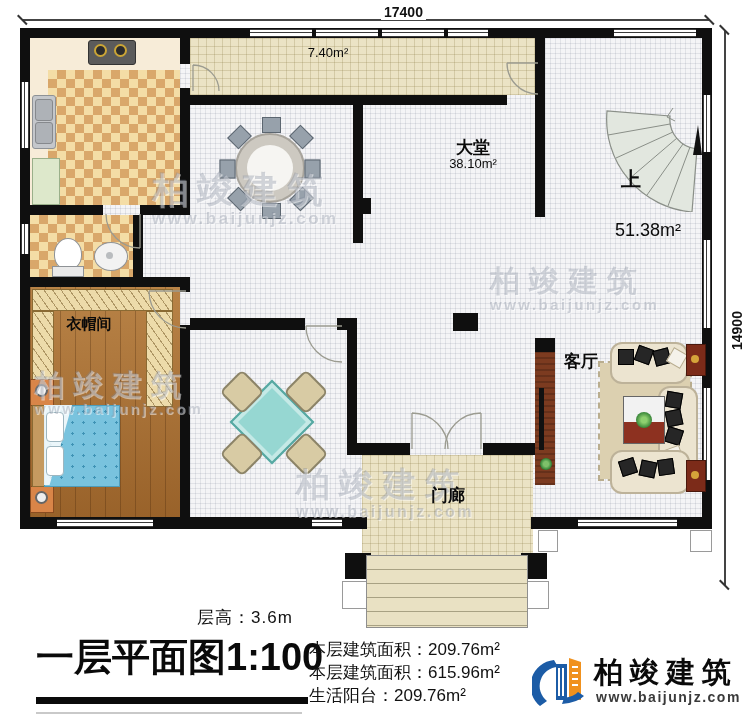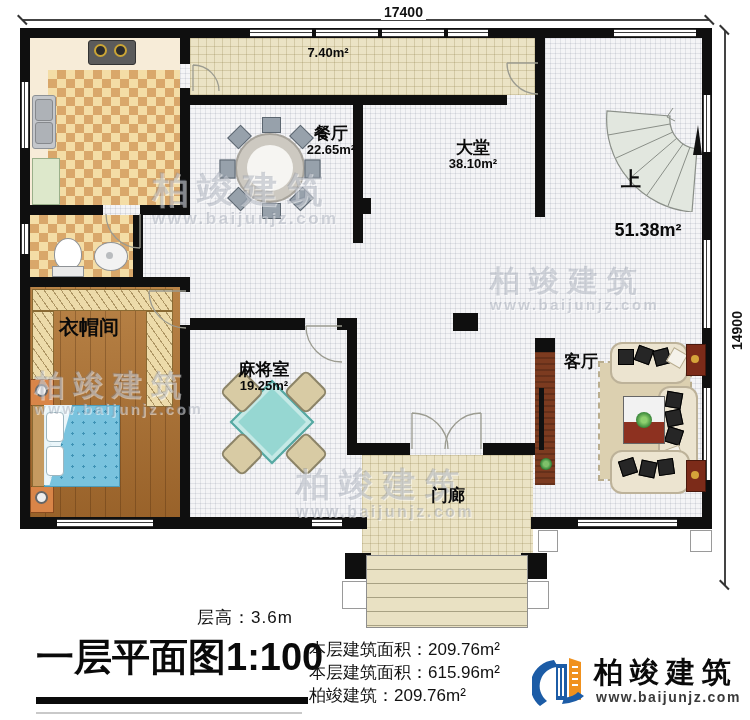--- a/index.html
+++ b/index.html
@@ -24,21 +24,21 @@
   .wardrobe{position:absolute;background-color:#eddbaa;
     background-image:repeating-linear-gradient(55deg,transparent 0 6px,rgba(110,80,30,.5) 6px 7px);
     border:1px solid #8a6a33;box-sizing:border-box}
   .winH{position:absolute;height:8px;
     background:linear-gradient(to bottom,#3a3a3a 0 1px,#fff 1px 3px,#3a3a3a 3px 4px,#fff 4px 7px,#3a3a3a 7px 8px)}
   .winV{position:absolute;width:8px;
     background:linear-gradient(to right,#3a3a3a 0 1px,#fff 1px 3px,#3a3a3a 3px 4px,#fff 4px 7px,#3a3a3a 7px 8px)}
   .pilaster{position:absolute;background:#fff;border:1px solid #9a9a9a;box-sizing:border-box}
   .label{position:absolute;text-align:center;line-height:1.12;color:#0a0a0a}
   .label .nm{display:block;font-weight:bold;font-size:17px}
-  .label .ar{display:block;font-weight:bold;font-size:13px}
+  .label .ar{display:block;font-weight:normal;font-size:13px}
   .wm{position:absolute;color:rgba(125,136,152,.34);font-weight:bold;white-space:nowrap;
       text-shadow:1px 1px 0 rgba(255,255,255,.5);line-height:1.1}
   .wm .big{letter-spacing:9px}
   .wm .small{display:block;letter-spacing:2.5px}
   .chair{position:absolute;width:17px;height:14px;background:#97a1ab;border:1px solid #5c6670}
   .mchair{position:absolute;width:28px;height:28px;background:#d8cba4;border:2px solid #8c8468;border-radius:6px}
   .cushion{position:absolute;width:14px;height:14px;background:#262626;border:1px solid #000}
   .sofa{position:absolute;background:#ece4d0;border:2px solid #bdb299;border-radius:12px;box-sizing:border-box}
   .dimline{position:absolute;background:#444}
   .dimtick{position:absolute;background:#333;width:13px;height:1.5px}
@@ -224,40 +224,32 @@
     <span class="small" style="font-size:15px">www.baijunjz.com</span>
   </div>
   <div class="wm" style="left:296px;top:466px;font-size:34px">
     <span class="big">柏竣建筑</span>
     <span class="small" style="font-size:16px">www.baijunjz.com</span>
   </div>
 
   <div class="label" style="left:263px;top:46px;width:130px">
     <span class="ar">7.40m²</span>
   </div>
-  <div class="label" style="left:285px;top:124px;width:92px">
-    <span class="nm">餐厅</span>
-    <span class="ar">22.65m²</span>
-  </div>
   <div class="label" style="left:427px;top:138px;width:92px">
     <span class="nm">大堂</span>
     <span class="ar">38.10m²</span>
   </div>
   <div class="label" style="left:615px;top:168px;width:32px">
     <span class="nm" style="font-size:20px">上</span>
   </div>
   <div class="label" style="left:606px;top:220px;width:84px">
     <span class="ar" style="font-size:18px">51.38m²</span>
   </div>
   <div class="label" style="left:50px;top:316px;width:78px">
-    <span class="nm" style="font-size:20px">衣帽间</span>
-  </div>
-  <div class="label" style="left:222px;top:360px;width:84px">
-    <span class="nm">麻将室</span>
-    <span class="ar">19.25m²</span>
+    <span class="nm" style="font-size:15px">衣帽间</span>
   </div>
   <div class="label" style="left:550px;top:352px;width:62px">
     <span class="nm">客厅</span>
   </div>
   <div class="label" style="left:412px;top:486px;width:72px">
     <span class="nm">门廊</span>
   </div>
 
   <div class="dimline" style="left:22px;top:19px;width:688px;height:1.5px"></div>
   <div class="dimtick" style="left:16px;top:19px;transform:rotate(45deg)"></div>
@@ -270,21 +262,21 @@
 </div>
 
 <div class="ftxt" style="left:197px;top:606px;letter-spacing:1px">层高：3.6m</div>
 
 <div class="abs" style="left:36px;top:632px;font-size:38px;font-weight:bold;color:#0a0a0a;white-space:nowrap">一层平面图1:100</div>
 <div class="abs" style="left:36px;top:697px;width:272px;height:7px;background:#0a0a0a"></div>
 <div class="abs" style="left:36px;top:712px;width:266px;height:2px;background:#c9c9c9"></div>
 
 <div class="ftxt" style="left:309px;top:638px">本层建筑面积：209.76m²</div>
 <div class="ftxt" style="left:309px;top:661px">本层建筑面积：615.96m²</div>
-<div class="ftxt" style="left:309px;top:684px">柏竣建筑：209.76m²</div>
+<div class="ftxt" style="left:309px;top:684px">生活阳台：209.76m²</div>
 
 <svg class="abs" style="left:532px;top:652px" width="56" height="58" viewBox="0 0 56 58">
   <path d="M8,54 A26,26 0 0 1 22,8 L26,15 A19,19 0 0 0 15,49 Z" fill="#1c5ca6"></path>
   <rect x="24" y="12" width="11" height="36" fill="#1c5ca6"></rect>
   <rect x="26" y="16" width="2" height="28" fill="#fff"></rect>
     <rect x="30" y="16" width="2" height="28" fill="#fff"></rect>
   <polygon points="37,6 49,10 49,48 37,48" fill="#f0911e"></polygon>
   <rect x="40" y="14" width="6" height="2" fill="#fff"></rect>
     <rect x="40" y="20" width="6" height="2" fill="#fff"></rect>
   <rect x="40" y="26" width="6" height="2" fill="#fff"></rect>

